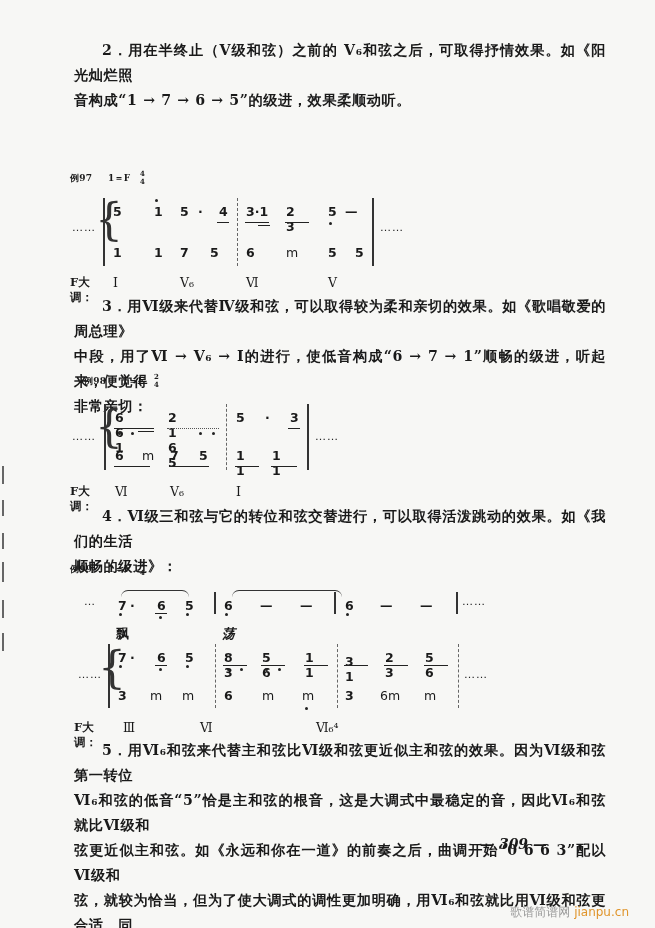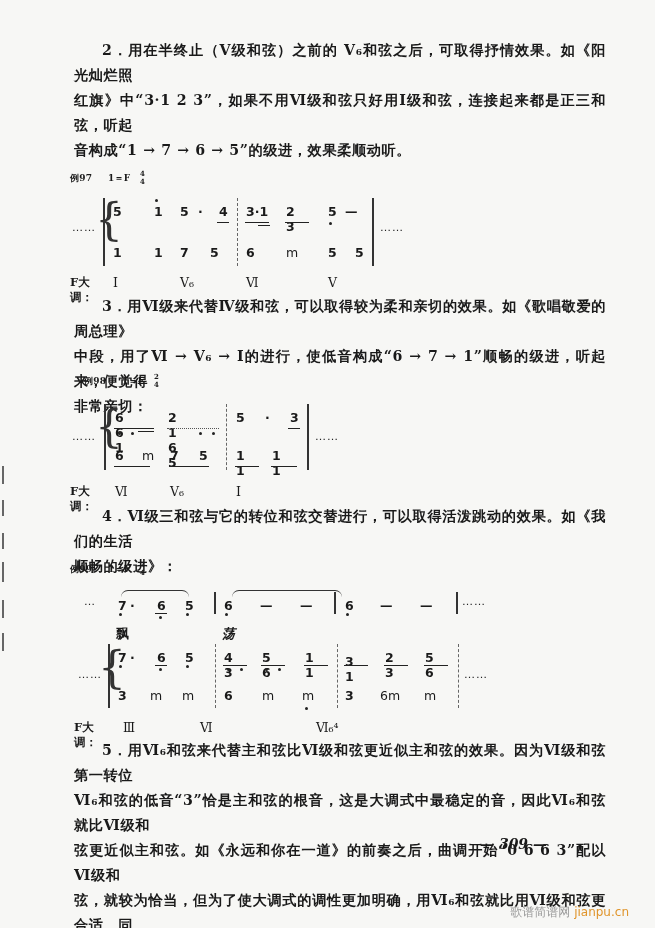--- a/index.html
+++ b/index.html
@@ -34,21 +34,20 @@
 
 <div class="edge" style="top:466px;height:18px;"></div>
 <div class="edge" style="top:500px;height:16px;"></div>
 <div class="edge" style="top:533px;height:16px;"></div>
 <div class="edge" style="top:562px;height:20px;"></div>
 <div class="edge" style="top:600px;height:18px;"></div>
 <div class="edge" style="top:633px;height:18px;"></div>
 
 <div class="para" style="top:38px;">
   <p class="indent">2．用在半终止（V级和弦）之前的 V₆和弦之后，可取得抒情效果。如《阳光灿烂照</p>
-  <p>红旗》中“3·1  2 3”，如果不用Ⅵ级和弦只好用Ⅰ级和弦，连接起来都是正三和弦，听起</p>
   <p>音构成“1 → 7 → 6 → 5”的级进，效果柔顺动听。</p>
 </div>
 
 <div class="ex-label" style="left:70px;top:170px;">
   <span>例97</span>
   <span style="margin-left:12px">1＝F</span>
   <span class="frac"><span>4</span><br><span>4</span></span>
 </div>
 
 <div class="score" style="left:0;top:0;">
@@ -184,21 +183,21 @@
   <div class="bar" style="left:108px;top:644px;height:64px;"></div>
   <span class="n" style="left:118px;top:650px;">7</span>
   <div class="dot" style="left:119px;top:665px;"></div>
   <span class="n" style="left:130px;top:650px;">·</span>
   <span class="n" style="left:157px;top:650px;">6</span>
   <div class="ul" style="left:155px;top:665px;width:12px;"></div>
   <div class="dot" style="left:159px;top:668px;"></div>
   <span class="n" style="left:185px;top:650px;">5</span>
   <div class="dot" style="left:186px;top:665px;"></div>
   <div class="dbar" style="left:215px;top:644px;height:64px;"></div>
-  <span class="n" style="left:224px;top:650px;letter-spacing:2px;">4 3</span>
+  <span class="n" style="left:224px;top:650px;letter-spacing:2px;">8 3</span>
   <div class="ul" style="left:223px;top:665px;width:24px;"></div>
   <div class="dot" style="left:227px;top:668px;"></div>
   <div class="dot" style="left:240px;top:668px;"></div>
   <span class="n" style="left:262px;top:650px;letter-spacing:2px;">5 6</span>
   <div class="ul" style="left:261px;top:665px;width:24px;"></div>
   <div class="dot" style="left:265px;top:668px;"></div>
   <div class="dot" style="left:278px;top:668px;"></div>
   <span class="n" style="left:305px;top:650px;letter-spacing:2px;">1 1</span>
   <div class="ul" style="left:304px;top:665px;width:24px;"></div>
   <div class="dbar" style="left:337px;top:644px;height:64px;"></div>
@@ -223,21 +222,21 @@
   <span class="n" style="left:424px;top:688px;font-weight:normal;">m</span>
 
   <span class="key" style="left:74px;top:720px;">F大调：</span>
   <span class="rn" style="left:123px;top:720px;">Ⅲ</span>
   <span class="rn" style="left:200px;top:720px;">Ⅵ</span>
   <span class="rn" style="left:316px;top:720px;">Ⅵ₆⁴</span>
 </div>
 
 <div class="para" style="top:738px;">
   <p class="indent">5．用Ⅵ₆和弦来代替主和弦比Ⅵ级和弦更近似主和弦的效果。因为Ⅵ级和弦第一转位</p>
-  <p>Ⅵ₆和弦的低音“3”恰是主和弦的根音，这是大调式中最稳定的音，因此Ⅵ₆和弦就比Ⅵ级和</p>
+  <p>Ⅵ₆和弦的低音“5”恰是主和弦的根音，这是大调式中最稳定的音，因此Ⅵ₆和弦就比Ⅵ级和</p>
   <p>弦更近似主和弦。如《永远和你在一道》的前奏之后，曲调开始“0 6  6 3”配以Ⅵ级和</p>
   <p>弦，就较为恰当，但为了使大调式的调性更加明确，用Ⅵ₆和弦就比用Ⅵ级和弦更合适，同</p>
 
 </div>
 
 <div class="pagenum">— 309 —</div>
 
 <div class="watermark">
   <span class="cn">歌谱简谱网</span>
   <span class="en">jianpu.cn</span>

